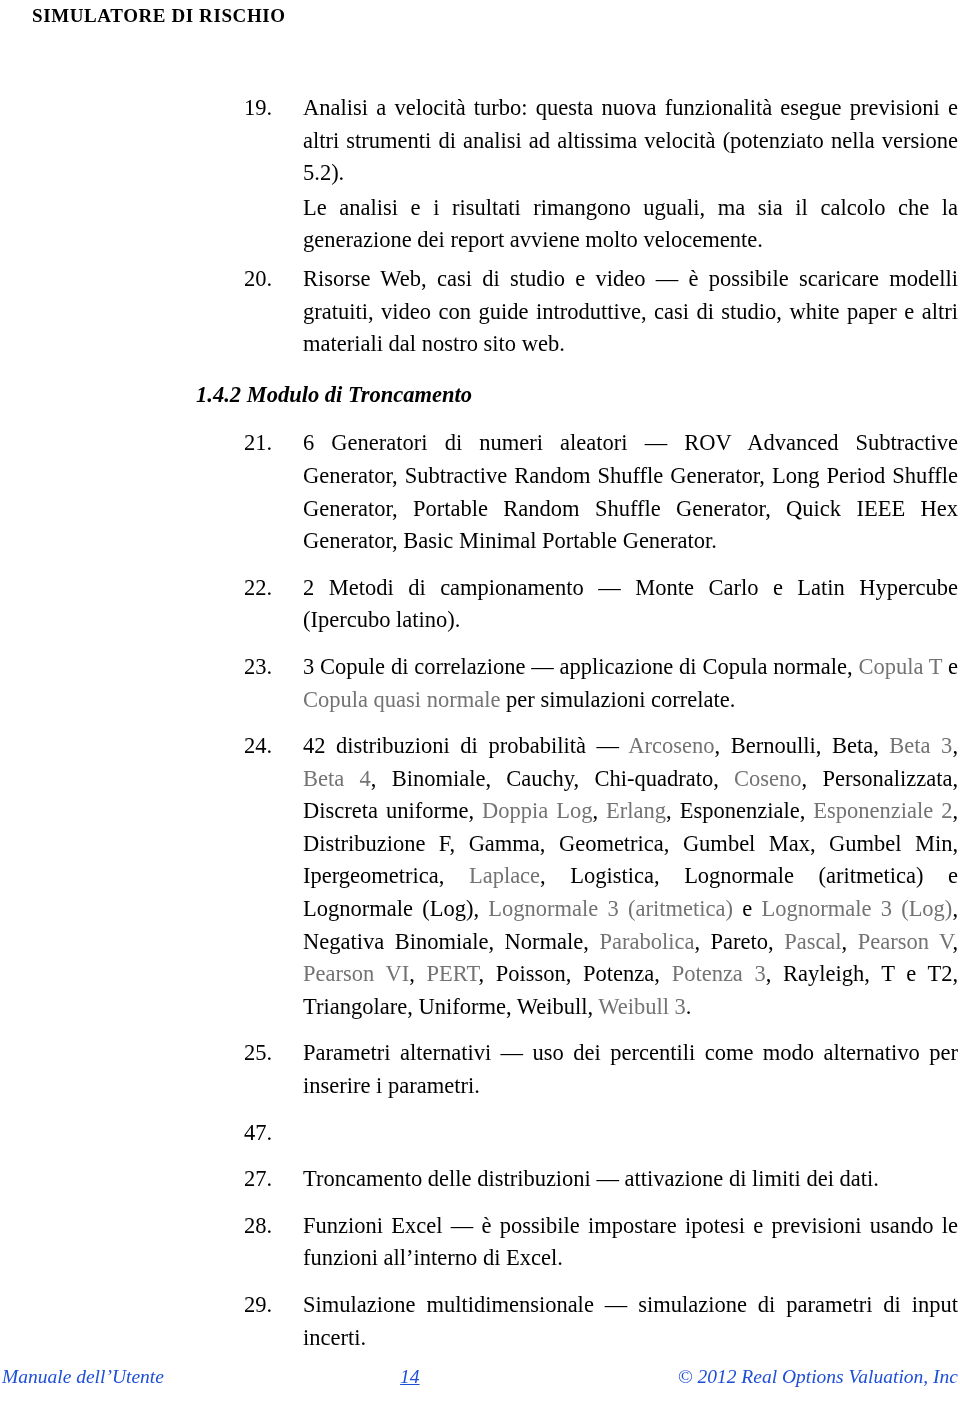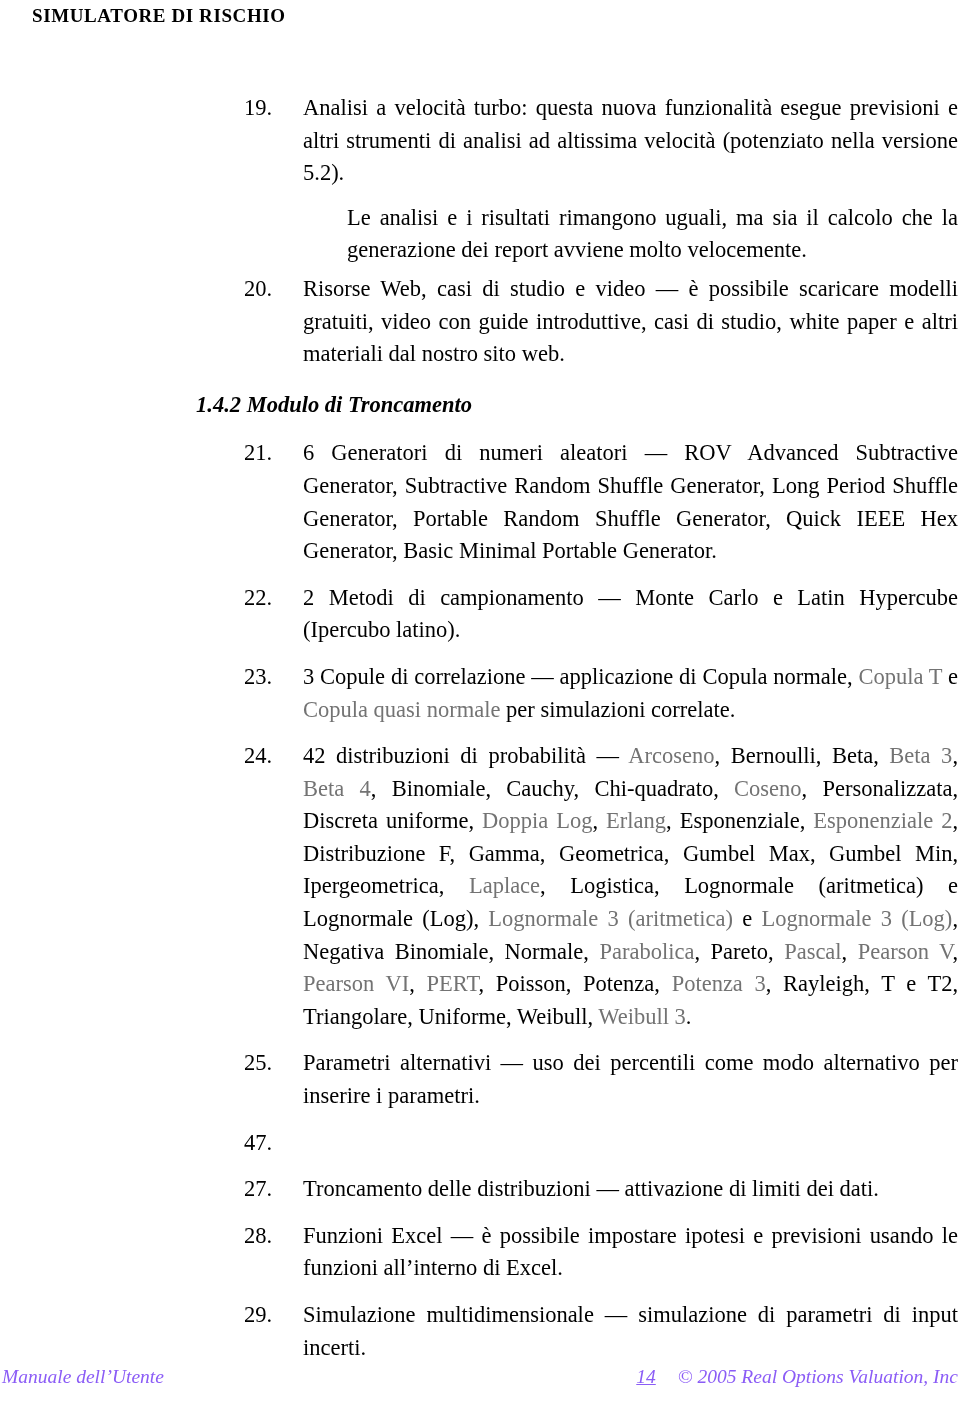--- a/index.html
+++ b/index.html
@@ -63,22 +63,22 @@
     text-align: justify;
     text-justify: inter-word;
     hyphens: none;
   }
   
   .li-sub {
     margin-top: 0;
   }
 
   
-  .li.tight { margin-bottom: 6px; padding-left: 44px; }
-  .li.nogap { margin-bottom: 12px; }
+  .li.tight { margin-bottom: 6px; }
+  .li.nogap { margin-bottom: 2px; }
 
   .red { color: #737373; }
 
   
   .heading {
     font-size: 22.5px;
     line-height: 32.6px;
     font-weight: bold;
     font-style: italic;
     padding-left: 196px;
@@ -91,24 +91,24 @@
   #page-footer {
     position: absolute;
     left: 2px;
     right: 2px;
     bottom: 13px;
     height: 26px;
     display: flex;
     align-items: center;
     font-style: italic;
     font-size: 19.5px;
-    color: #8b5cf6;
+    color: #1d4ed8;
   }
   #page-footer .f-left   { flex: 0 0 auto; }
-  #page-footer .f-center { flex: 1 1 auto; text-align: right; padding-right: 22px; text-decoration: underline;}
+  #page-footer .f-center { flex: 1 1 auto; text-align: center; padding-right: 22px; text-decoration: underline;}
   #page-footer .f-right  { flex: 0 0 auto; white-space: nowrap;}
 </style>
 </head>
 <body>
 
 <div id="page-header">SIMULATORE DI RISCHIO</div>
 
 <div id="content">
 
   <div class="li nogap">
@@ -169,14 +169,14 @@
   <div class="li">
     <div class="li-num">29.</div>
     <div class="li-body">Simulazione multidimensionale — simulazione di parametri di input incerti.</div>
   </div>
 
 </div>
 
 <div id="page-footer">
   <div class="f-left">Manuale dell’Utente</div>
   <div class="f-center">14</div>
-  <div class="f-right">© 2005 Real Options Valuation, Inc</div>
+  <div class="f-right">© 2012 Real Options Valuation, Inc</div>
 </div>
 
 </body></html>

